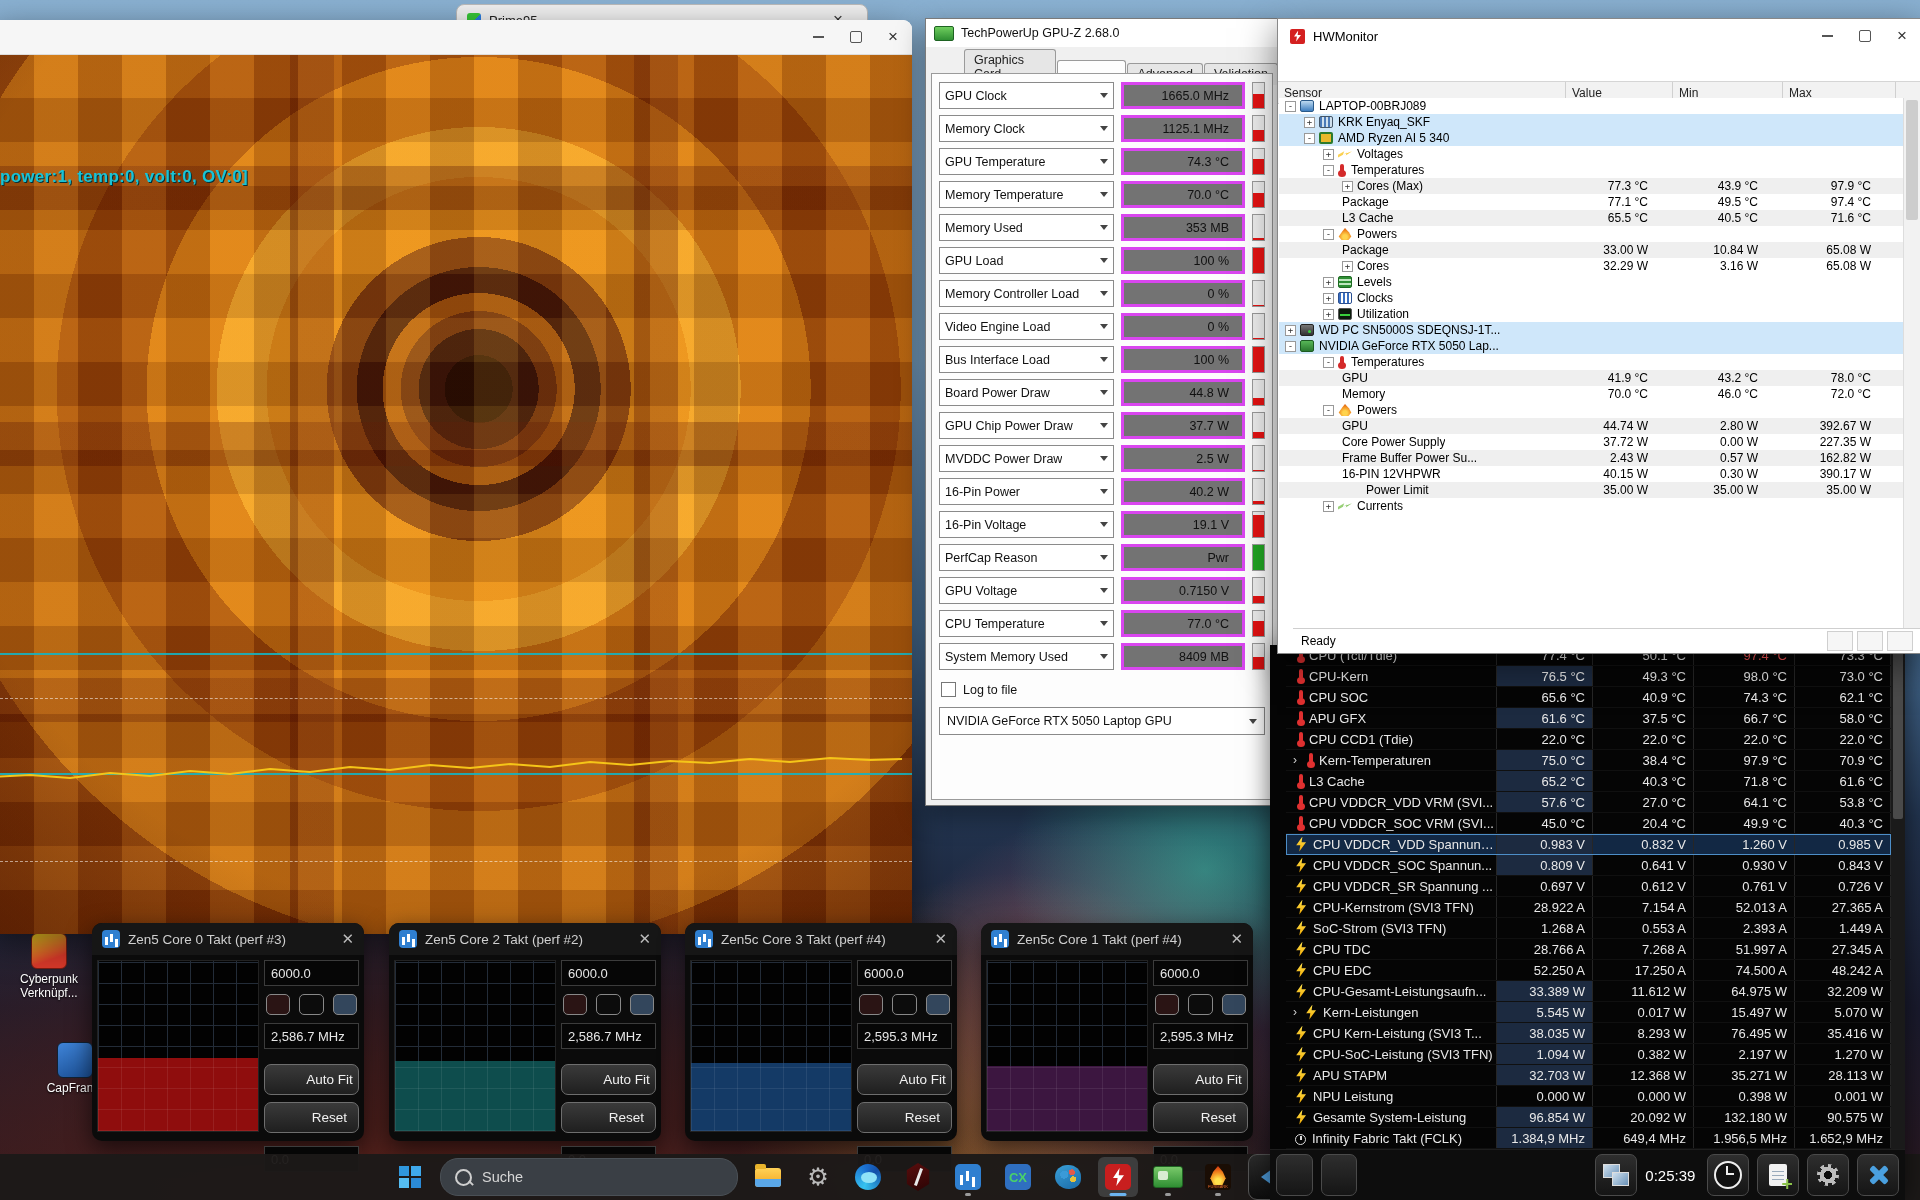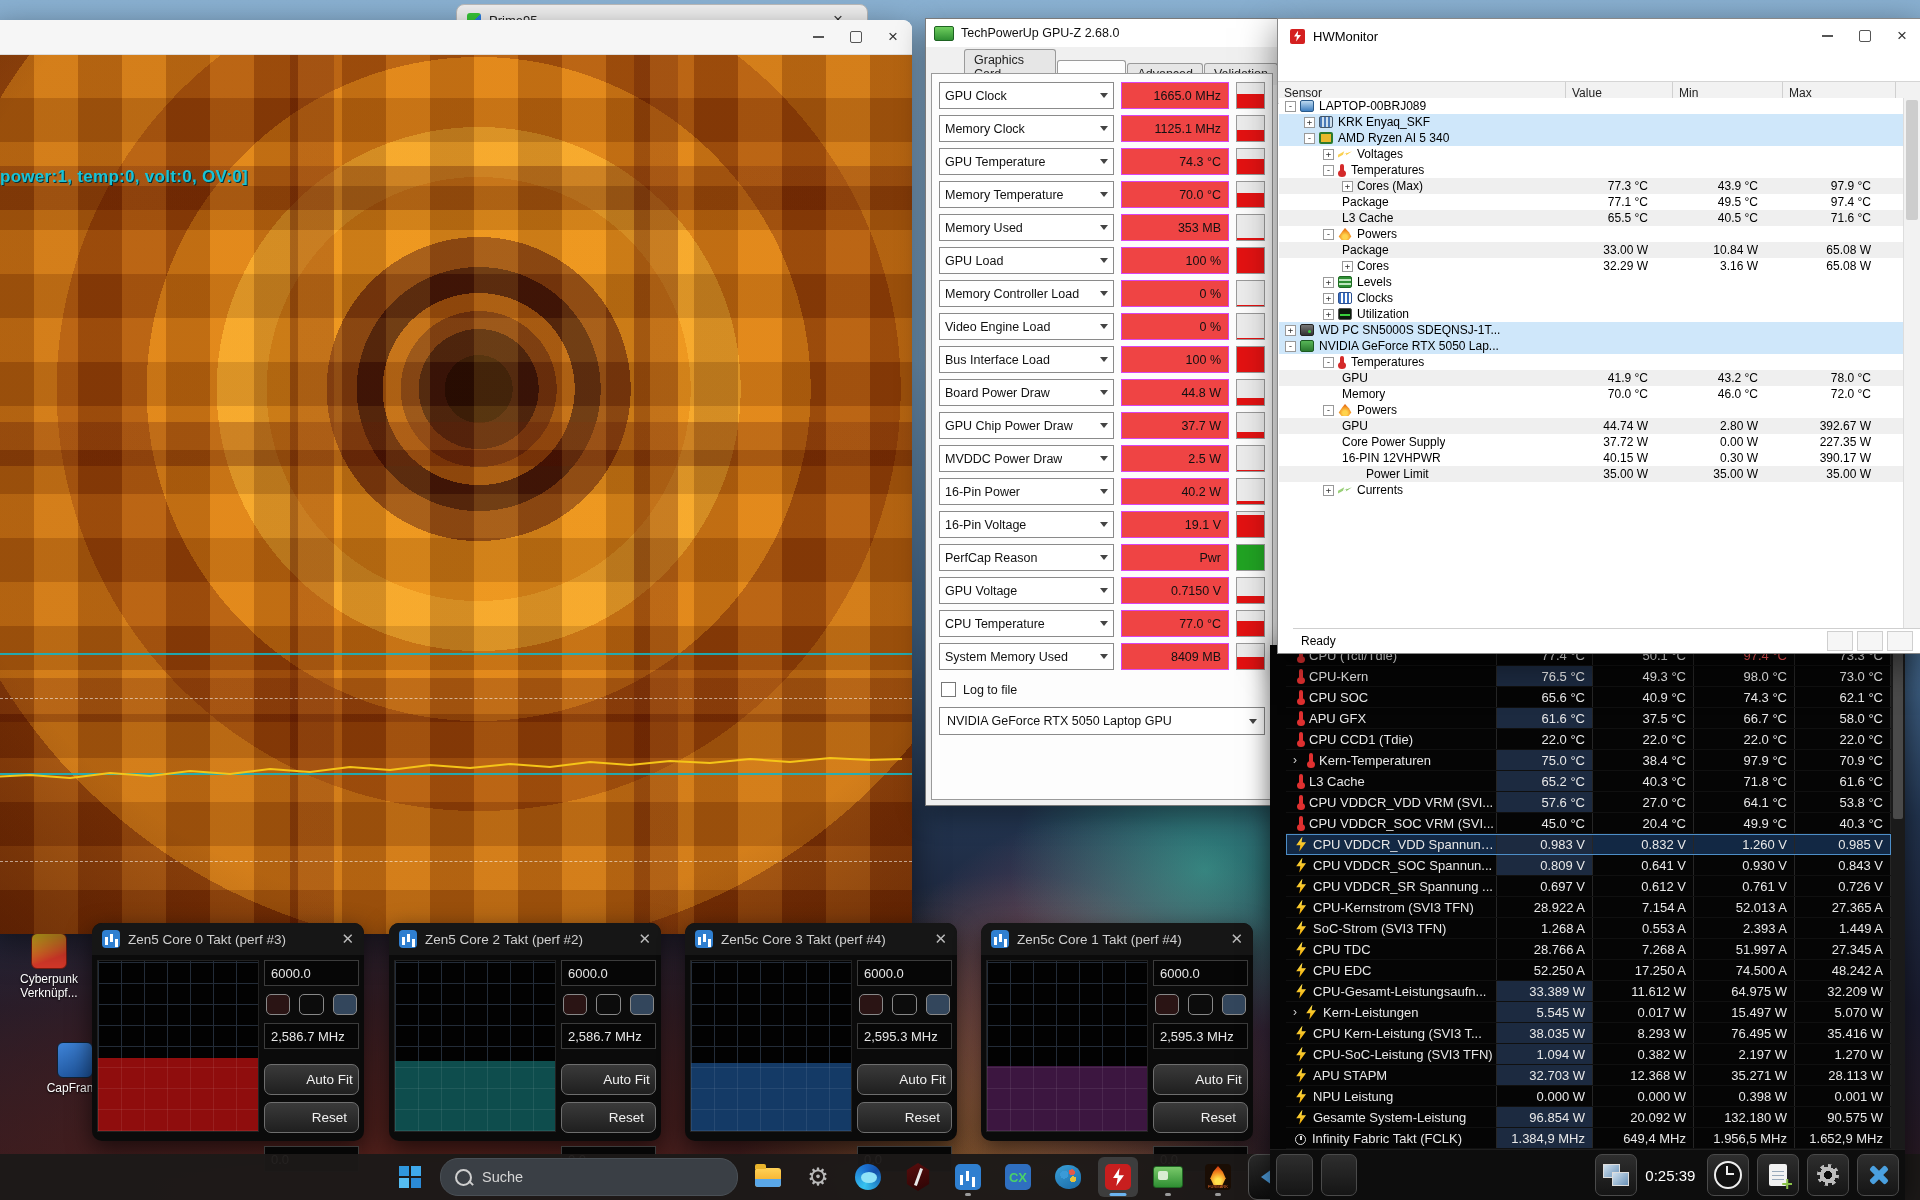--- a/index.html
+++ b/index.html
@@ -57,21 +57,21 @@
   #gpuz{left:925px;top:18px;width:352px;height:786px;background:#f0f0f0;border:1px solid #7a7a7a;z-index:3;box-shadow:0 8px 26px rgba(0,0,0,.4);font-size:12.5px;color:#111;}
   #gpuz .tbar{height:28px;display:flex;align-items:center;background:#fff;padding-left:8px;gap:7px;}
   .gpuz-card{width:18px;height:13px;background:linear-gradient(#6fce5e,#2f8f33);border:1px solid #1e6322;border-radius:2px;}
   #gpuz .tabs{display:flex;align-items:flex-end;height:38px;padding-left:6px;gap:1px;background:#f0f0f0;margin-left:32px;}
   #gpuz .tab{padding:3px 9px 4px;border:1px solid #9a9a9a;border-bottom:none;border-radius:3px 3px 0 0;background:#e6e6e6;color:#222;}
   #gpuz .tab.active{background:#fdfdfd;position:relative;top:10px;padding-top:16px;font-weight:bold;}
   #gpuz .panel{position:absolute;left:5px;right:5px;top:54px;bottom:5px;background:#fdfdfd;border:1px solid #9a9a9a;padding:8px 7px;}
   .grow{display:flex;gap:7px;margin-bottom:6px;height:27px;}
   .gcombo{width:163px;border:1px solid #8a8a8a;background:#fff;display:flex;align-items:center;padding:0 5px;white-space:nowrap;overflow:hidden;}
   .garrow{margin-left:auto;width:0;height:0;border-left:4px solid transparent;border-right:4px solid transparent;border-top:5px solid #444;flex:none;}
-  .gval{width:92px;border:1px solid #d946ef;background:#ef4444;display:flex;align-items:center;justify-content:flex-end;padding:0 7px;white-space:nowrap;}
+  .gval{width:92px;border:3px solid #d946ef;background:#737373;display:flex;align-items:center;justify-content:flex-end;padding:0 13px;white-space:nowrap;}
   .gbar{flex:1;border:1px solid #9a9a9a;background:#ececec;position:relative;overflow:hidden;}
   .gfill{position:absolute;left:0;right:0;bottom:0;background:#e31212;}
   .glog{display:flex;align-items:center;gap:7px;margin:12px 2px 10px;}
   .gcheck{width:13px;height:13px;border:1px solid #777;background:#fff;}
   .gselect{height:26px;border:1px solid #8a8a8a;background:#fff;display:flex;align-items:center;padding:0 7px;}
 
   
   #hwm{left:1277px;top:18px;width:643px;height:634px;background:#fff;border:1px solid #888;z-index:7;box-shadow:0 10px 34px rgba(0,0,0,.5);font-size:12px;color:#000;}
   #hwm .tbar{height:34px;display:flex;align-items:center;padding-left:12px;gap:8px;background:#fff;font-size:13px;}
   .hwm-bolt{width:15px;height:15px;background:#d42020;border-radius:2px;position:relative;}
@@ -1000,20 +1000,30 @@
         <div class="hrow">
           <div class="hsensor" style="padding-left: 63px;">
 
             <span class="hicon"></span>
             <span class="ellip">Core Power Supply</span>
           </div>
           <div class="hval v">37.72 W</div>
           <div class="hval mi">0.00 W</div>
           <div class="hval mx">227.35 W</div>
         </div>
+        <div class="hrow stripe">
+          <div class="hsensor" style="padding-left: 63px;">
+
+            <span class="hicon"></span>
+            <span class="ellip">Frame Buffer Power Su...</span>
+          </div>
+          <div class="hval v">2.43 W</div>
+          <div class="hval mi">0.57 W</div>
+          <div class="hval mx">162.82 W</div>
+        </div>
         <div class="hrow">
           <div class="hsensor" style="padding-left: 63px;">
 
             <span class="hicon"></span>
             <span class="ellip">16-PIN 12VHPWR</span>
           </div>
           <div class="hval v">40.15 W</div>
           <div class="hval mi">0.30 W</div>
           <div class="hval mx">390.17 W</div>
         </div>

